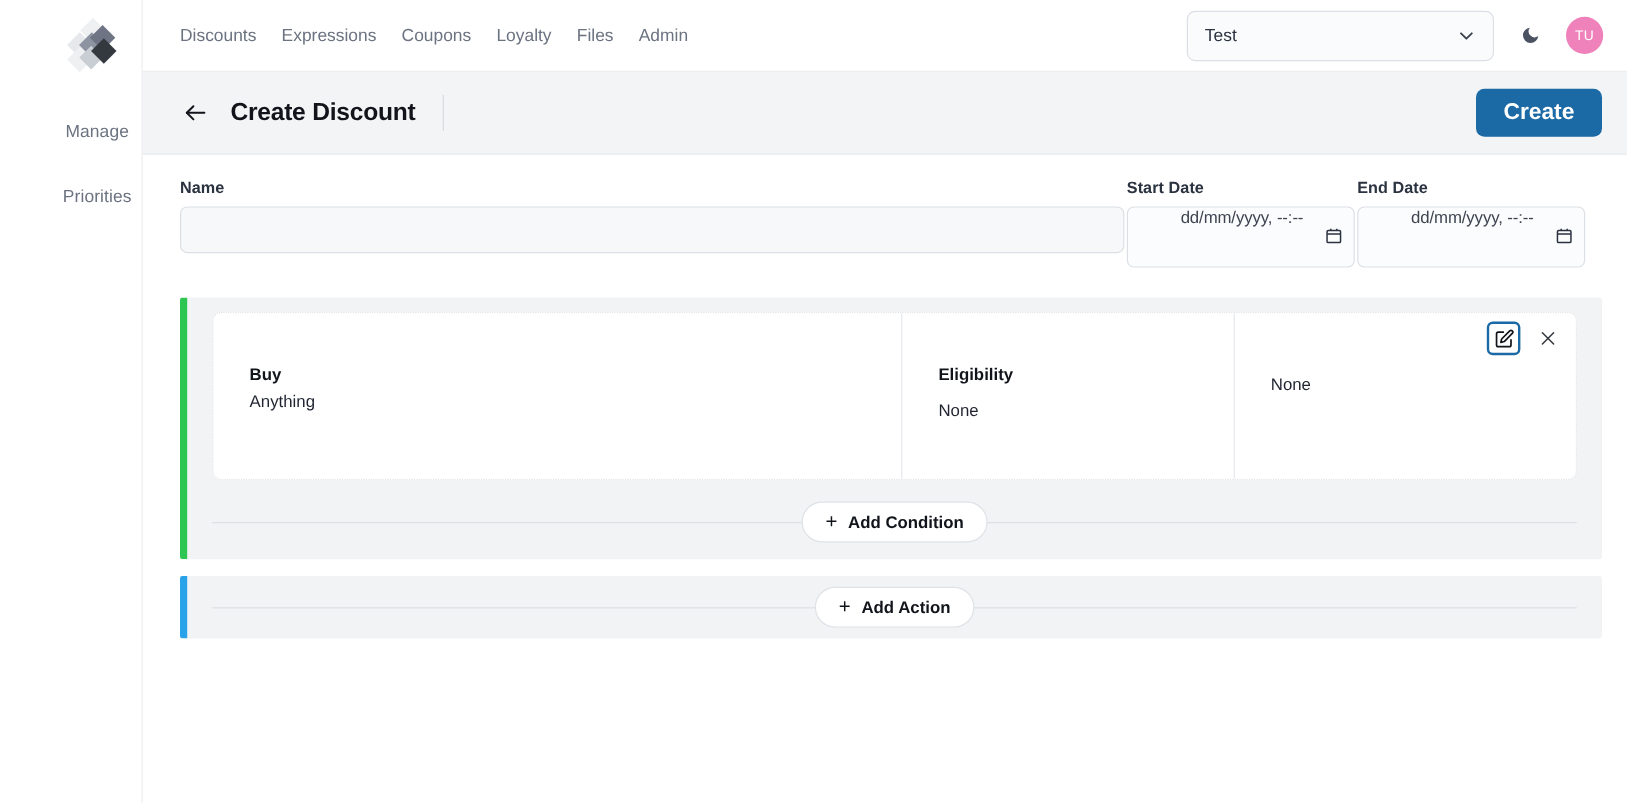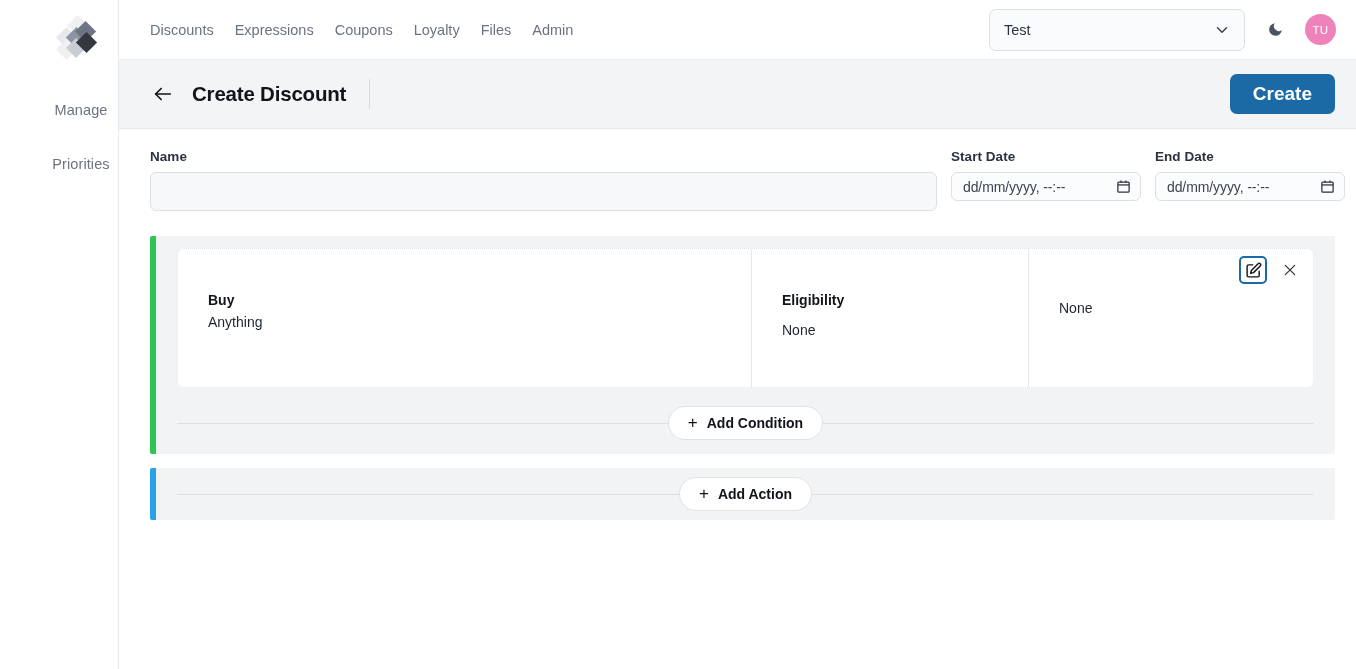--- a/index.html
+++ b/index.html
@@ -187,21 +187,21 @@
   
   .content {
     flex: 1 1 auto;
     overflow: hidden;
     padding: 20px 21px 0 31px;
     background: #ffffff;
   }
 
   .form-grid {
     display: flex;
-    gap: 14px;
+    gap: 2px;
     align-items: flex-start;
   }
   .col-name   { flex: 0 0 787px; }
   .col-start  { flex: 0 0 190px; }
   .col-end    { flex: 0 0 190px; }
   .col-desc   { flex: 0 0 787px; }
   .col-tags   { flex: 0 0 390px; }
 
   .field-label {
     font-size: 13.5px;
@@ -221,26 +221,27 @@
     padding: 0 11px;
     font-size: 14px;
     font-family: inherit;
     color: #2b3240;
     outline: none;
   }
 
   .date-inp {
     display: flex;
     align-items: center;
-    height: 29px;
+    height: 51px;
     border: 1px solid #dcdfe4;
     border-radius: 6px;
     background: #fbfcfd;
     padding: 0 9px 0 11px;
     cursor: text;
+    flex-direction: column;
   }
   .date-inp .ph {
     font-size: 14px;
     color: #3d4450;
     letter-spacing: -.1px;
     white-space: nowrap;
   }
   .date-inp .cal {
     margin-left: auto;
     width: 15px;

